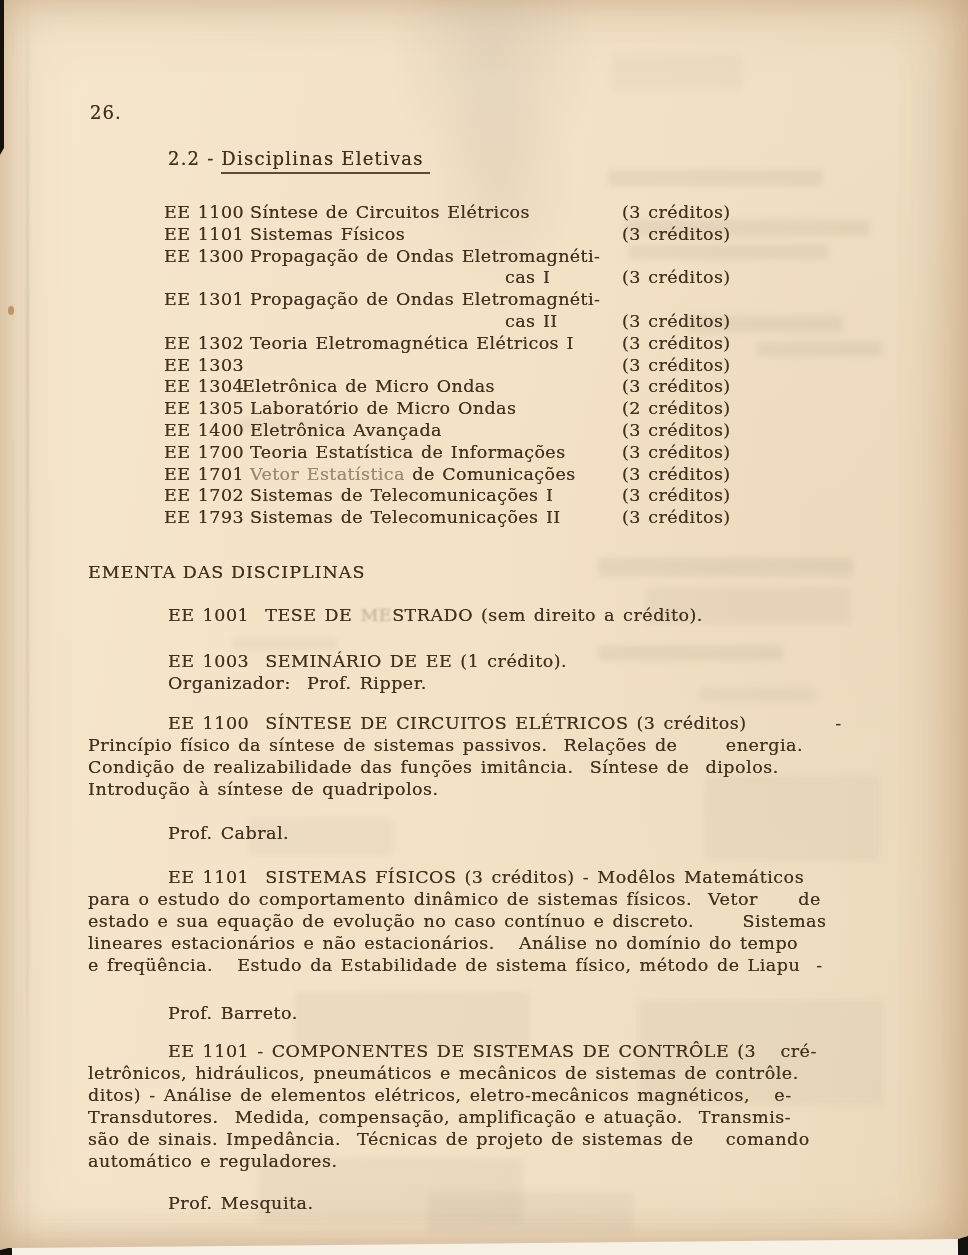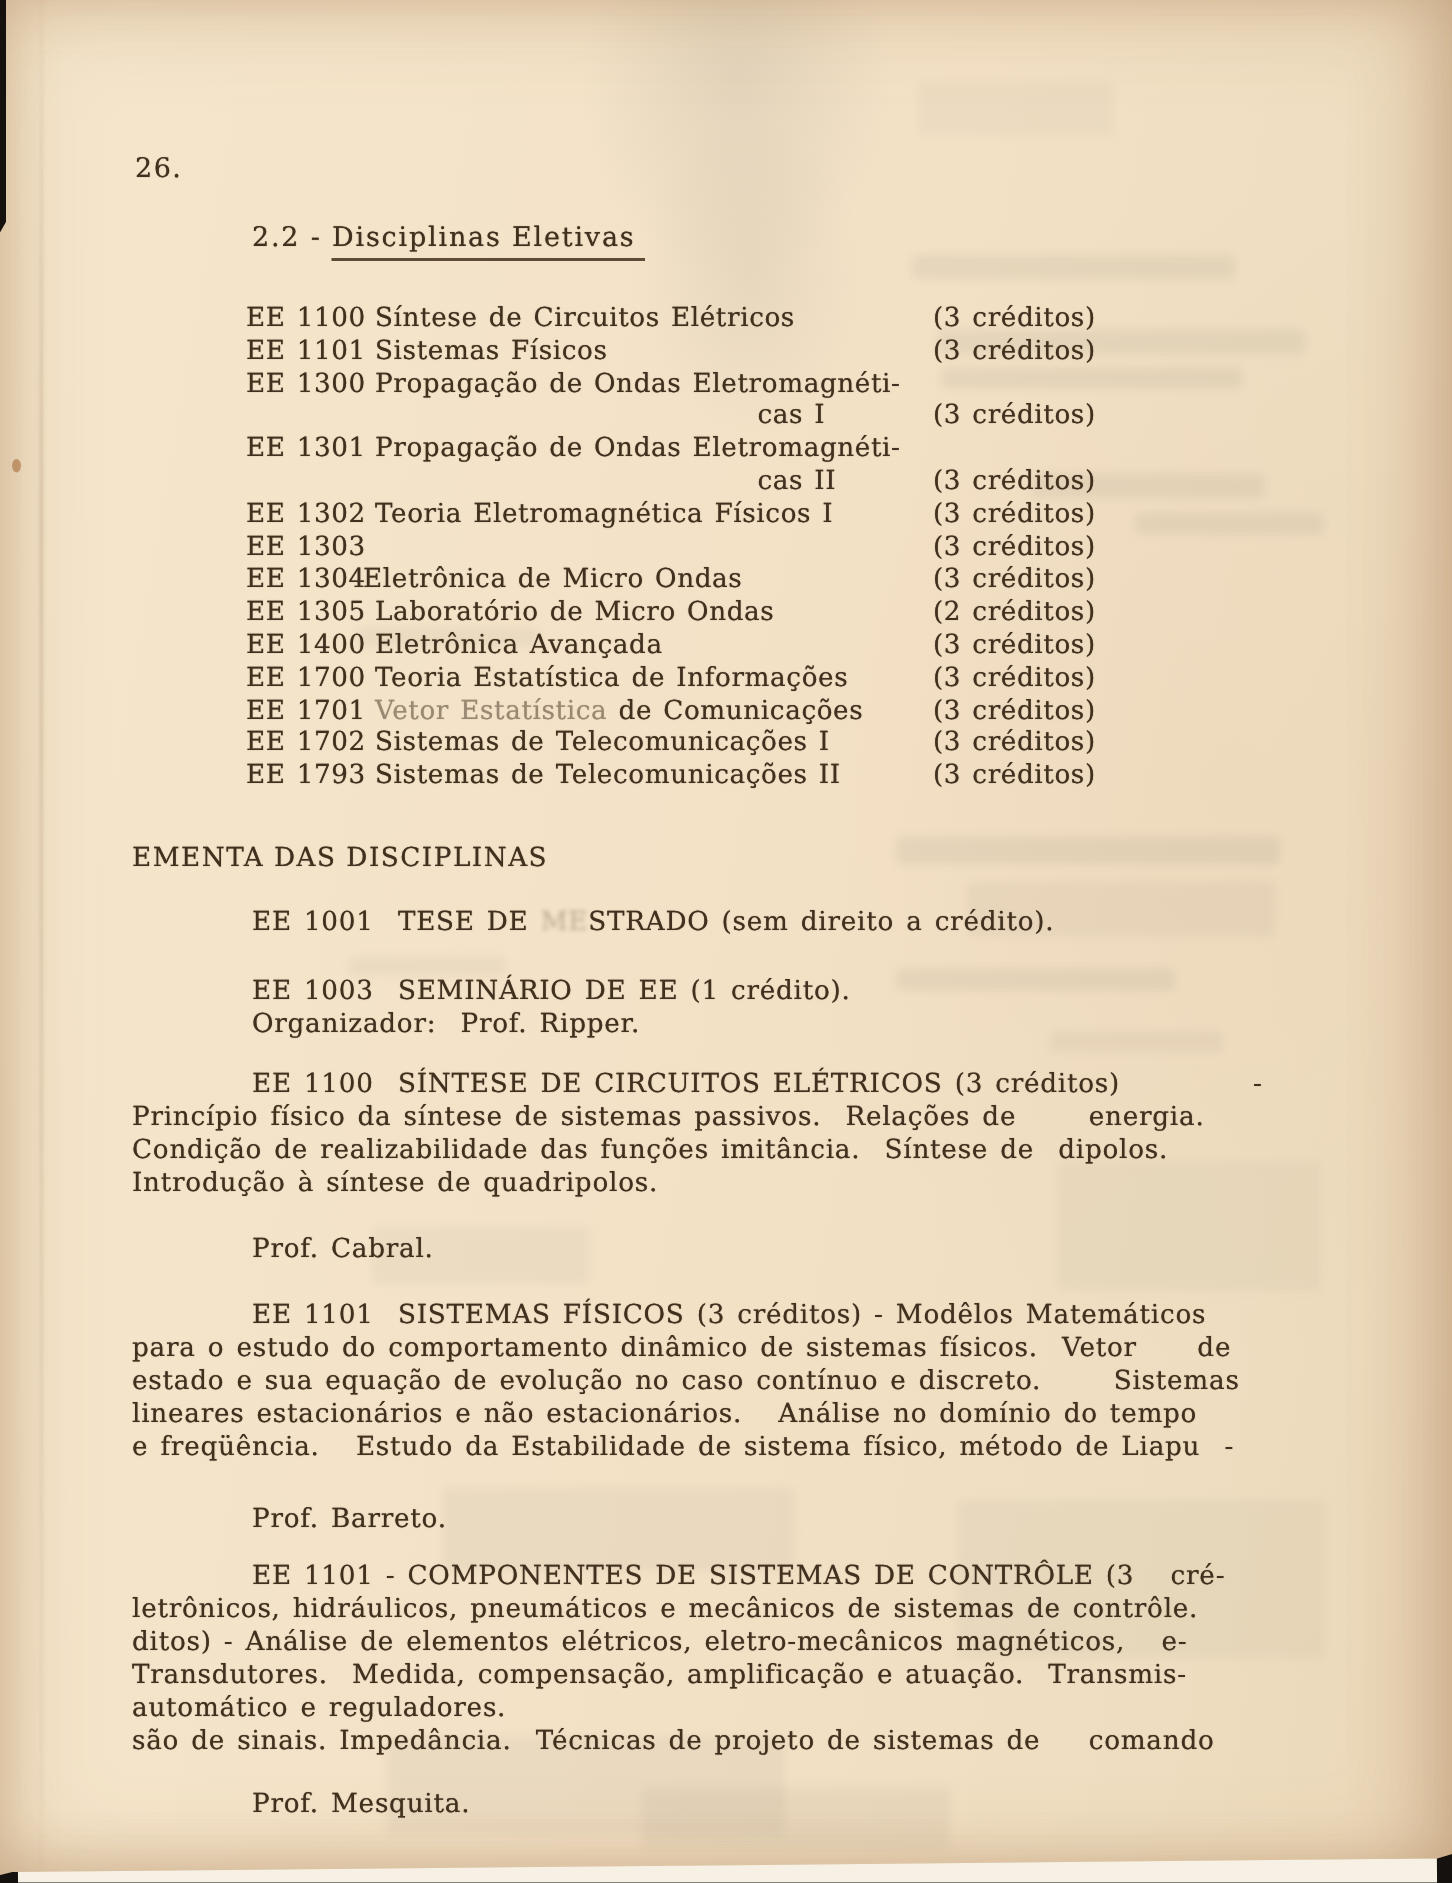--- a/index.html
+++ b/index.html
@@ -134,21 +134,21 @@
     <div class="course-row">
       <span class="c-code">EE 1301</span>
         <span class="c-name">Propagação de Ondas Eletromagnéti-</span>
     </div>
     <div class="course-row cont">
       <span class="c-name">cas II</span>
         <span class="c-credits">(3 créditos)</span>
     </div>
     <div class="course-row">
       <span class="c-code">EE 1302</span>
-        <span class="c-name">Teoria Eletromagnética Físicos I</span>
+        <span class="c-name">Teoria Eletromagnética Elétricos I</span>
         <span class="c-credits">(3 créditos)</span>
     </div>
     <div class="course-row">
       <span class="c-code">EE 1303</span>
         <span class="c-credits">(3 créditos)</span>
     </div>
     <div class="course-row tight">
       <span class="c-code">EE 1304</span>
         <span class="c-name">Eletrônica de Micro Ondas</span>
         <span class="c-credits">(3 créditos)</span>
@@ -215,20 +215,20 @@
   </div>
   <div class="para indent-block" style="top:1002px">
     <div class="line">Prof. Barreto.</div>
   </div>
 
   <div class="para" style="top:1040px">
     <div class="line ind">EE 1101 - COMPONENTES DE SISTEMAS DE CONTRÔLE (3   cré-</div>
     <div class="line">letrônicos, hidráulicos, pneumáticos e mecânicos de sistemas de contrôle.</div>
     <div class="line">ditos) - Análise de elementos elétricos, eletro-mecânicos magnéticos,   e-</div>
     <div class="line">Transdutores.  Medida, compensação, amplificação e atuação.  Transmis-</div>
+    <div class="line">são de sinais. Impedância.  Técnicas de projeto de sistemas de    comando</div>
     <div class="line">automático e reguladores.</div>
-    <div class="line">são de sinais. Impedância.  Técnicas de projeto de sistemas de    comando</div>
   </div>
   <div class="para indent-block" style="top:1192px">
     <div class="line">Prof. Mesquita.</div>
   </div>
 
 </div>
 
 </body></html>

